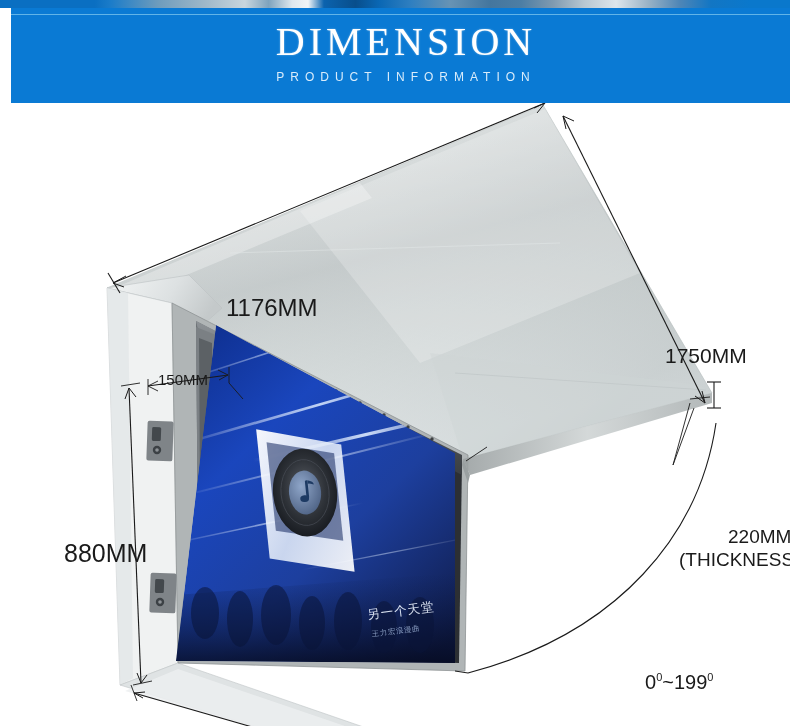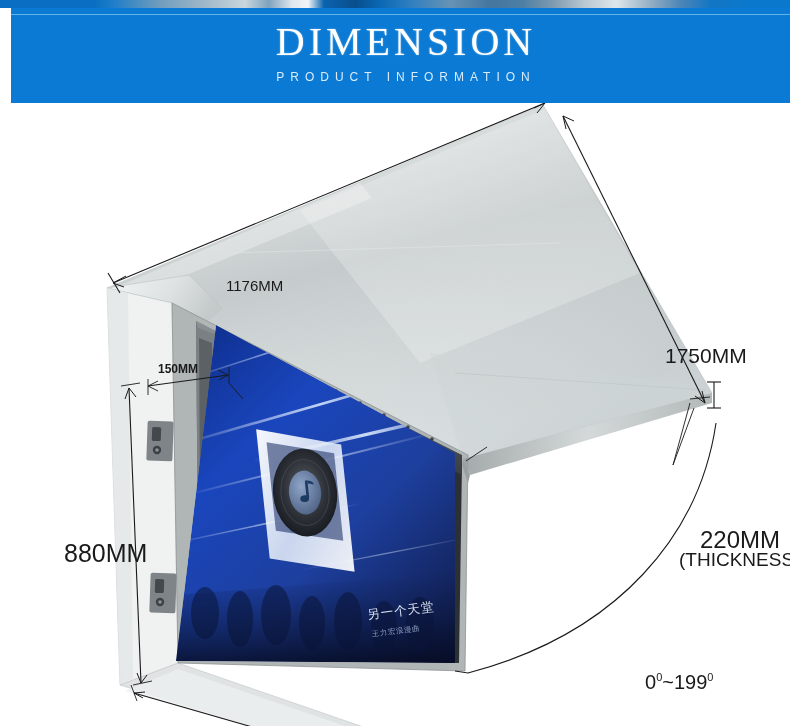--- a/index.html
+++ b/index.html
@@ -82,25 +82,25 @@
   .stage svg { display: block; }
 
   
   .dim {
     position: absolute;
     font-family: "Liberation Sans", sans-serif;
     color: #1a1a1a;
     white-space: nowrap;
     line-height: 1.08;
   }
-  .dim-1176 { left: 226px; top: 175px; font-size: 15px; }
+  .dim-1176 { left: 226px; top: 192px; font-size: 24px; }
   .dim-1750 { left: 637px; top: 242px; font-size: 21px; margin-left: 28px; }
-  .dim-150  { left: 158px; top: 260px; font-size: 12px; font-weight: bold; }
+  .dim-150  { left: 158px; top: 269px; font-size: 15px; }
   .dim-880  { left: 64px;  top: 437px; font-size: 25px; }
-  .dim-220  { left: 700px; top: 424px; font-size: 24px; }
+  .dim-220  { left: 728px; top: 424px; font-size: 19px; }
   .dim-thick{ left: 679px; top: 447px; font-size: 19px; }
   .dim-angle{ left: 645px; top: 569px; font-size: 20px; }
   .dim-angle sup { font-size: 11px; vertical-align: super; }
 </style>
 </head>
 <body>
 
 <div id="page">
 
   <div class="top-strip"></div>

